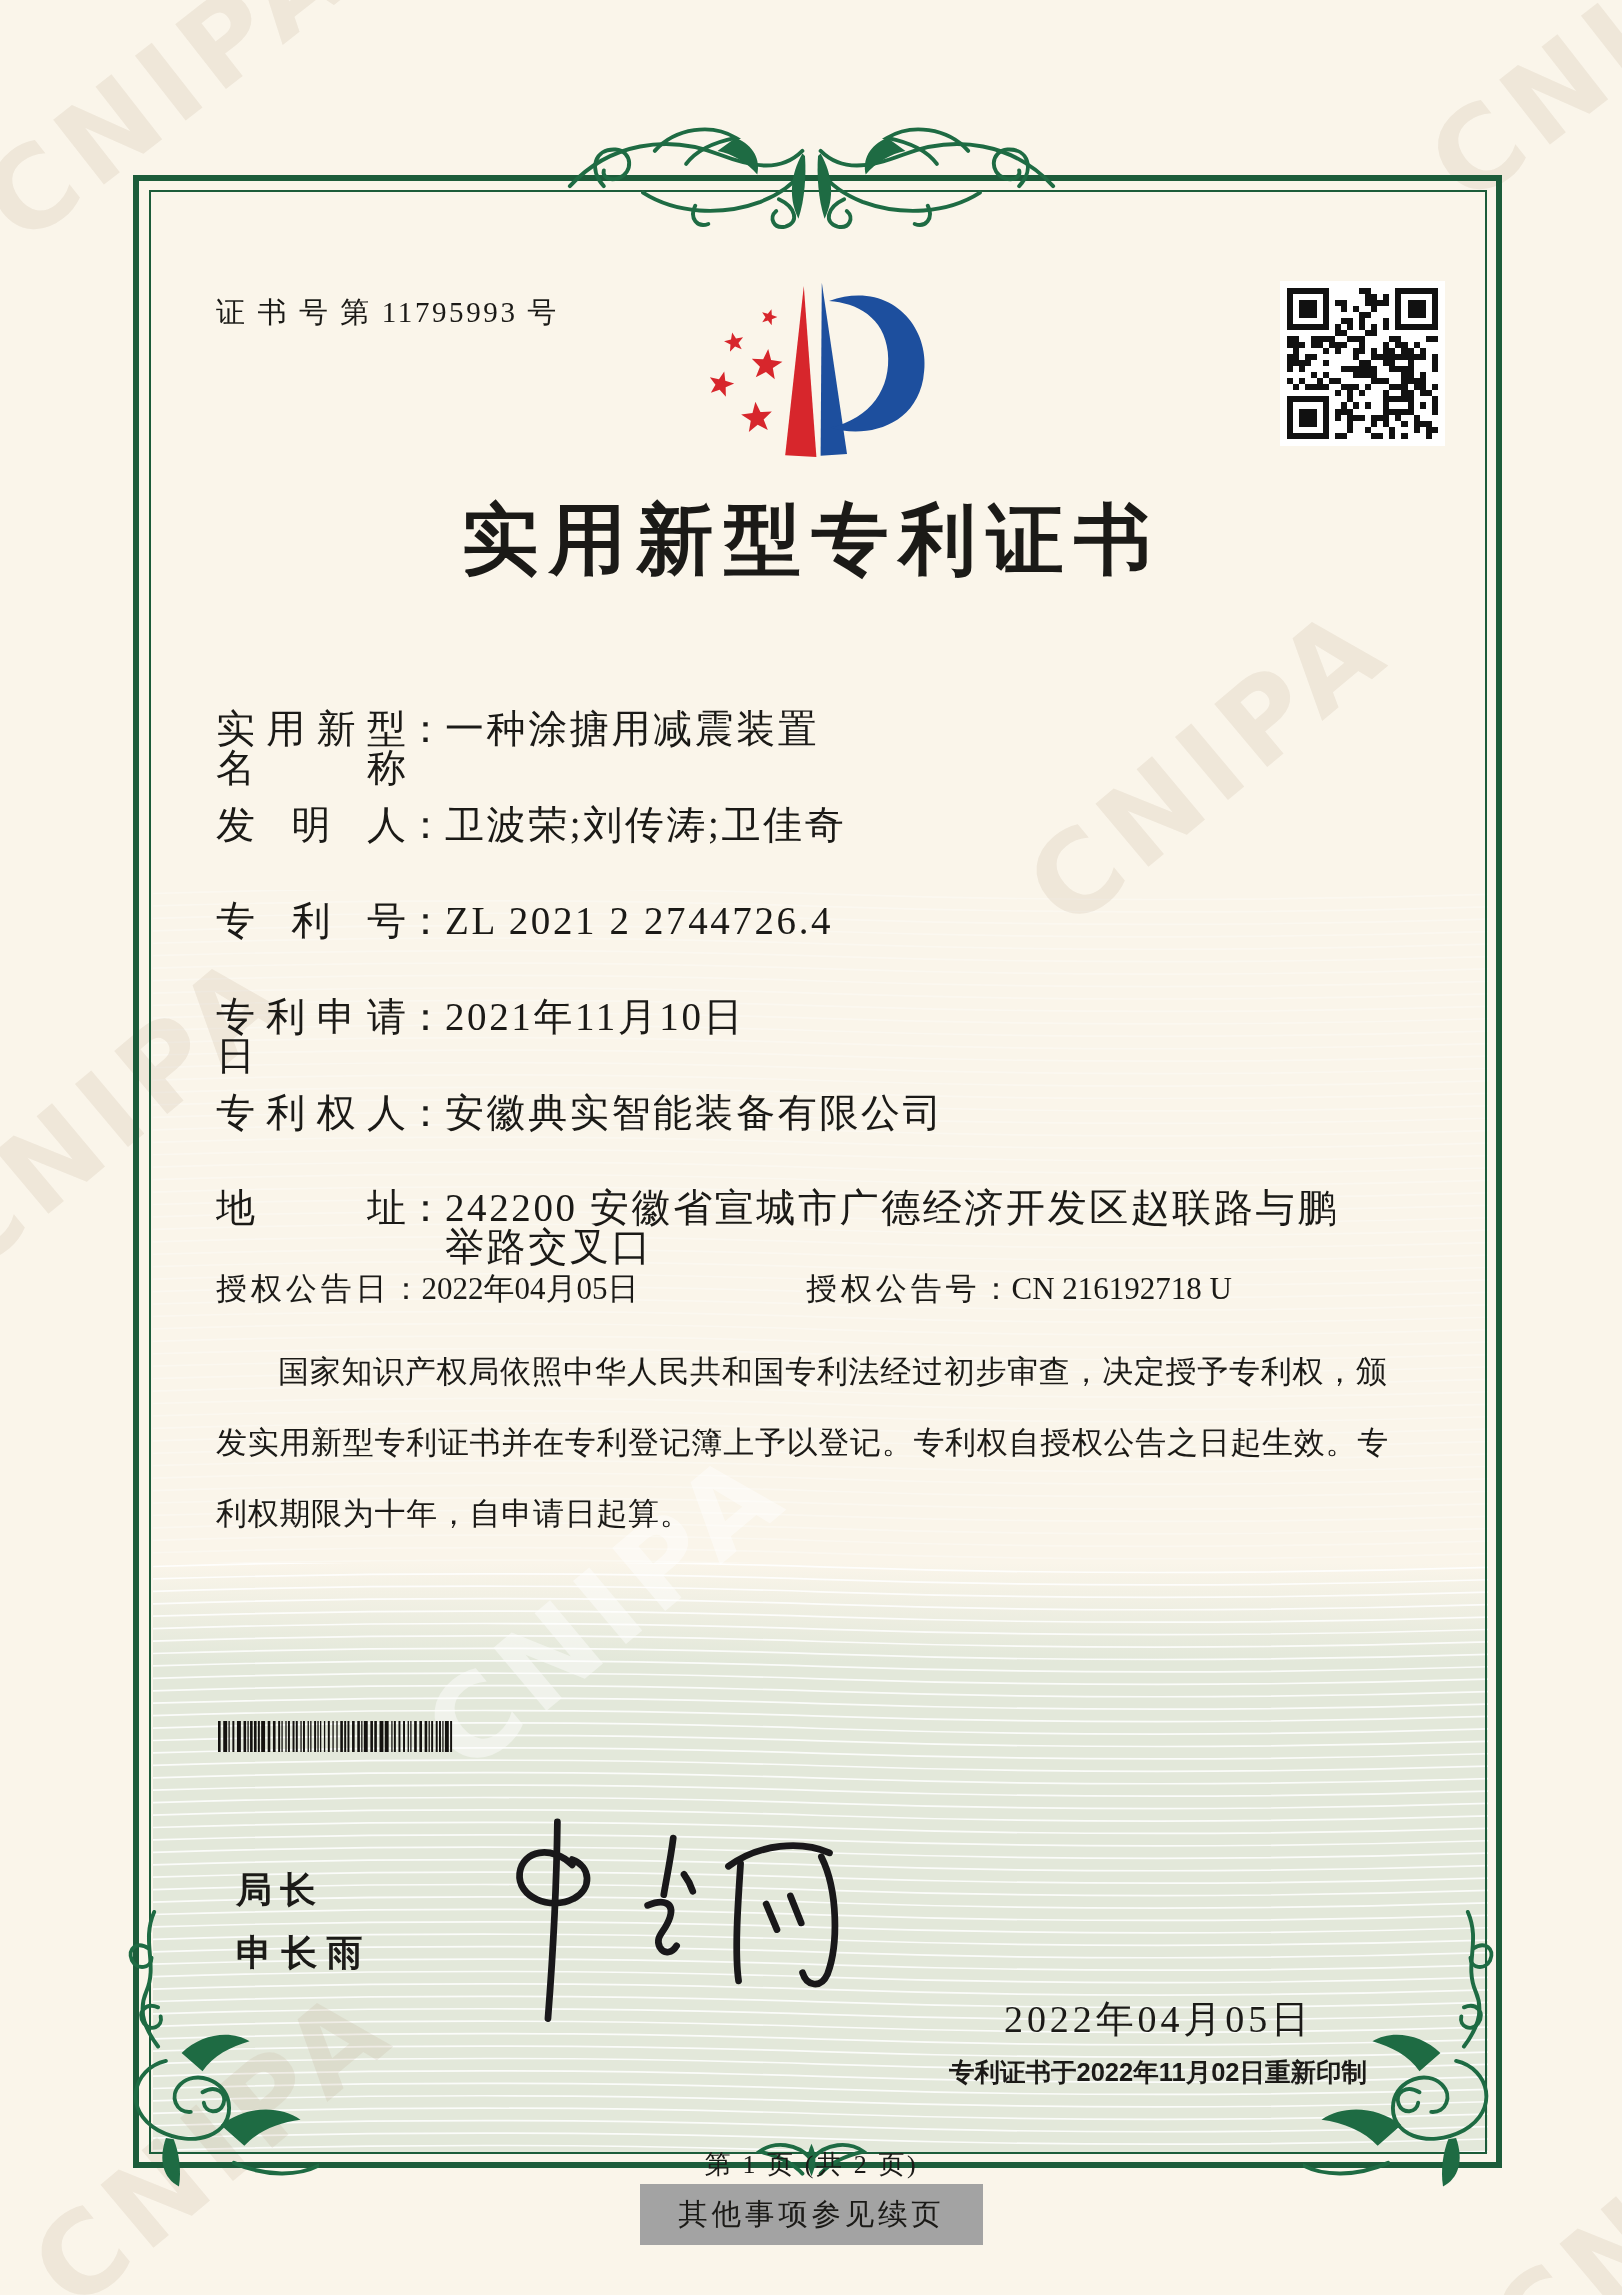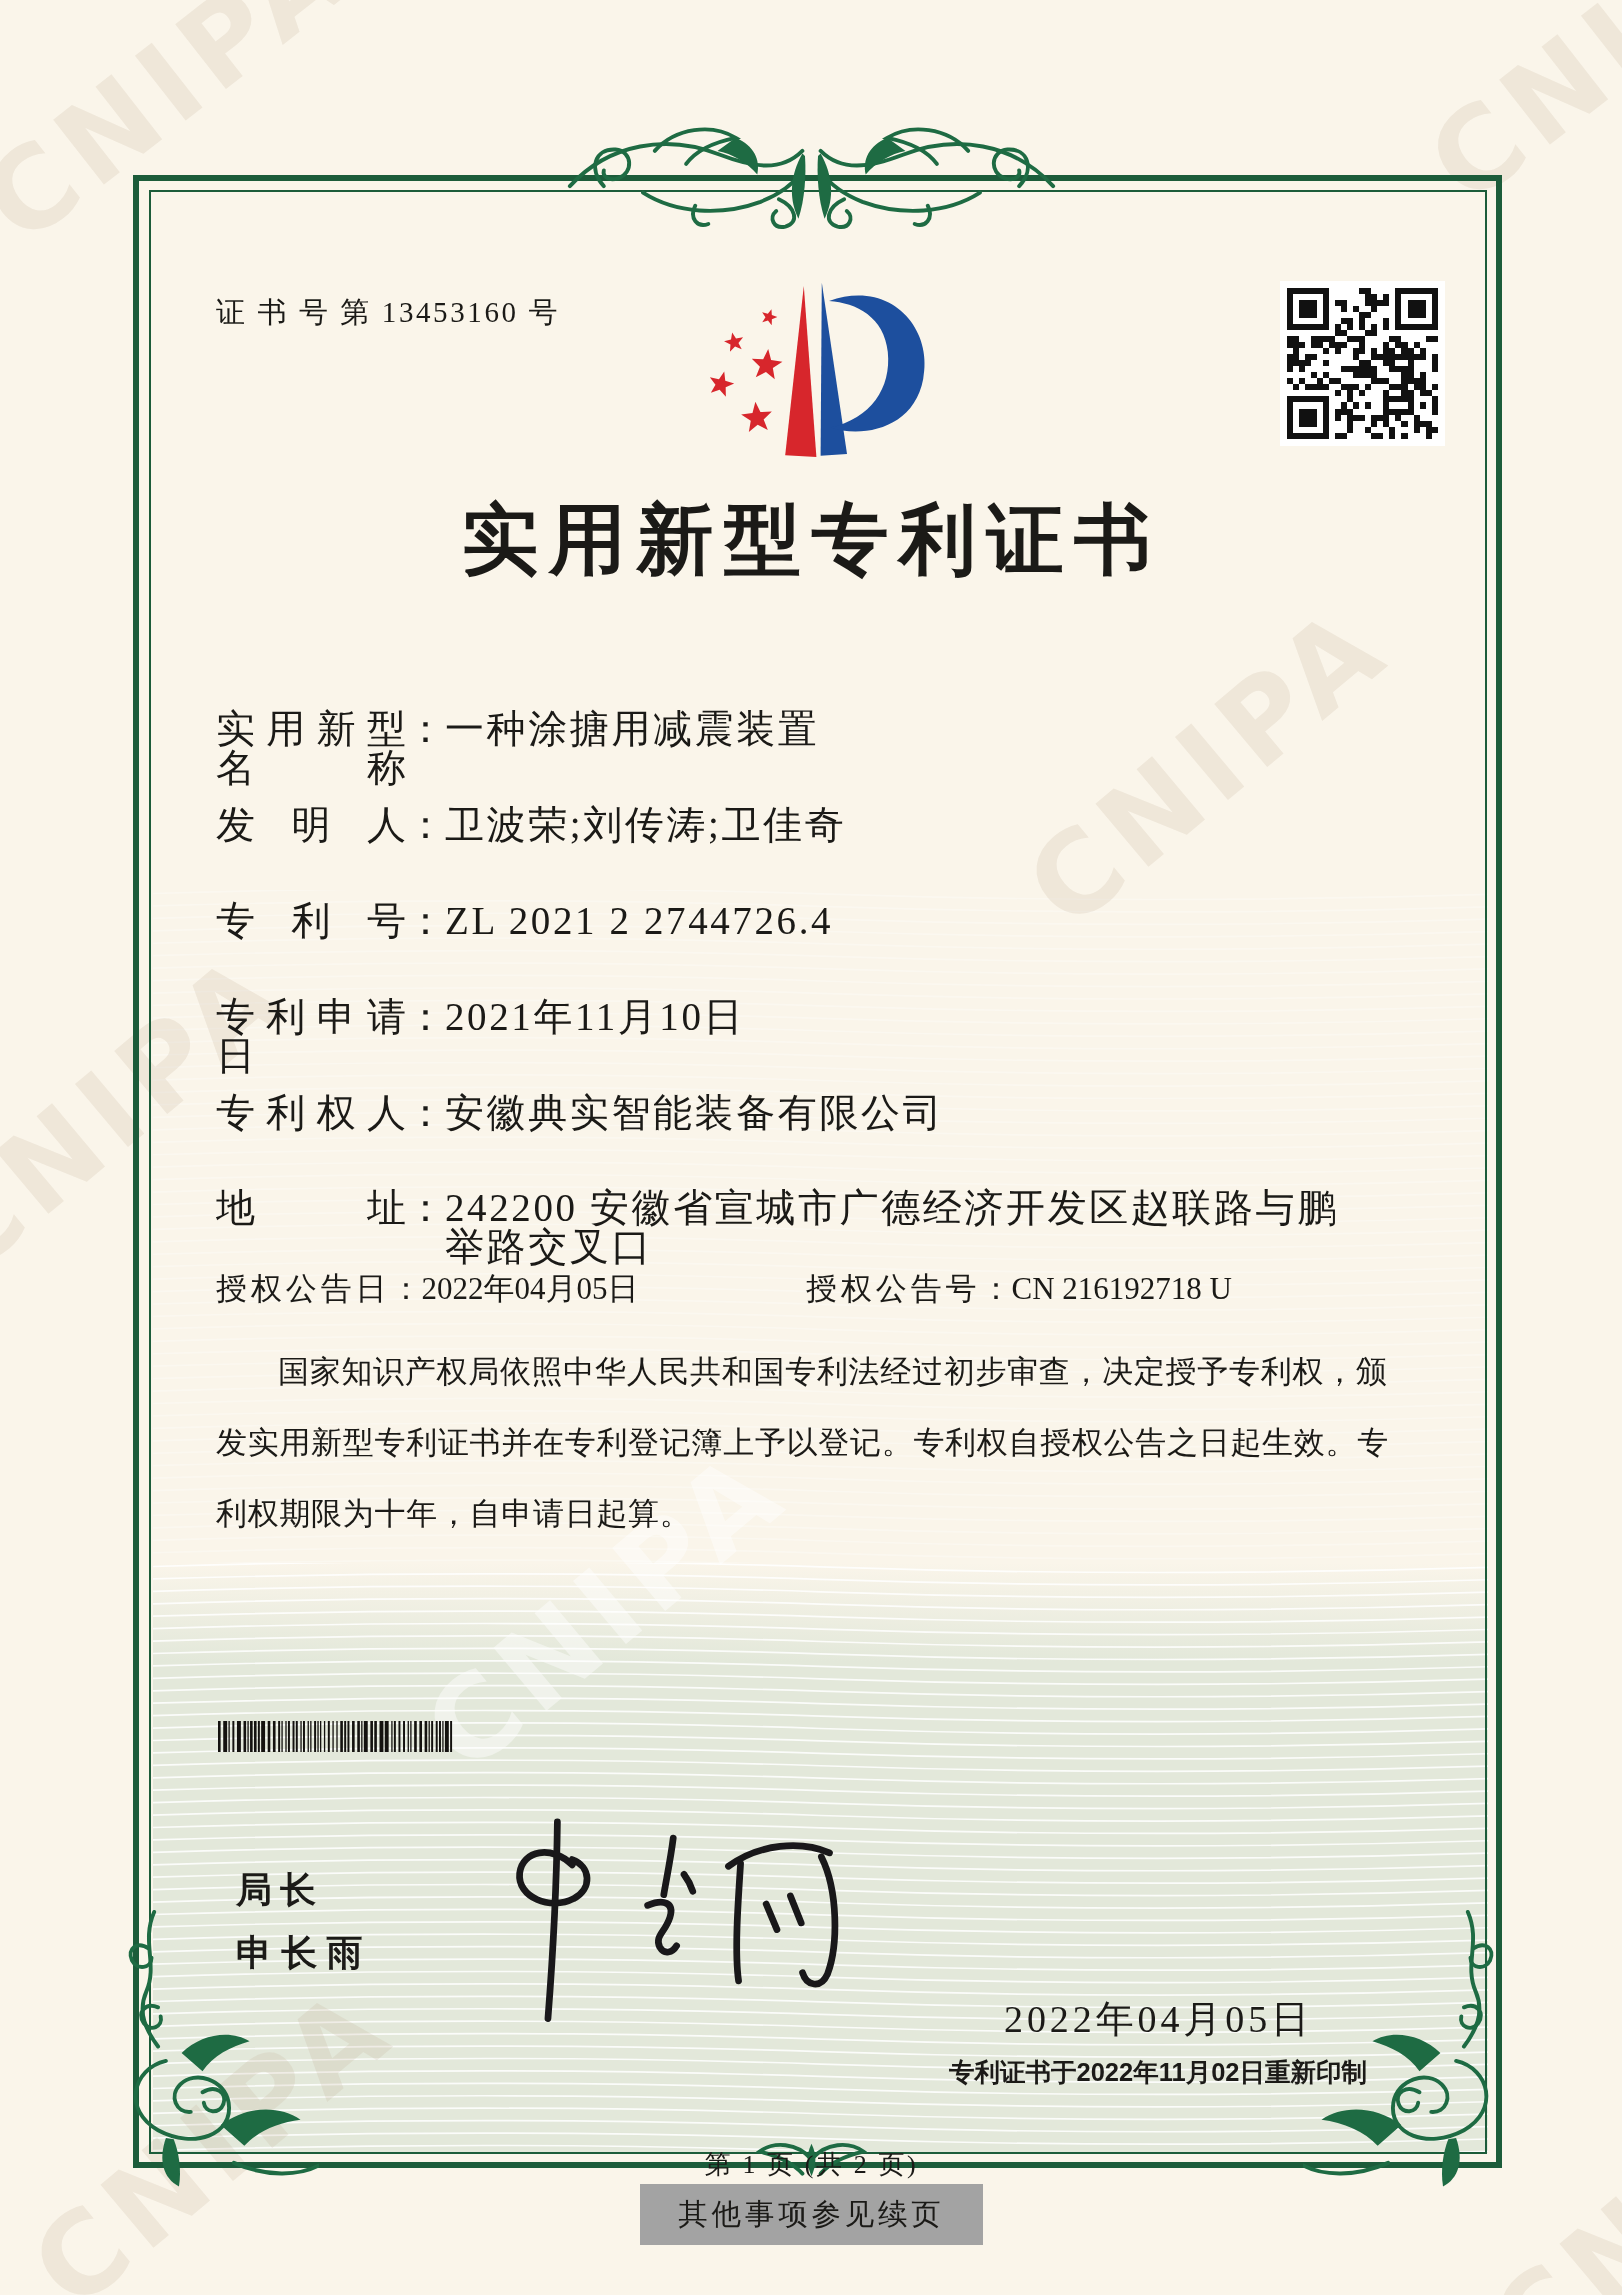--- a/index.html
+++ b/index.html
@@ -224,21 +224,21 @@
 </svg>
 <svg class="abs ornament" style="left:1303px;top:1908px;" width="216" height="281" viewBox="0 0 330 430">
   <use href="#blc" transform="translate(330,0) scale(-1,1)"></use>
 </svg>
 <svg class="abs ornament" style="left:733px;top:2136px;" width="157" height="48" viewBox="0 0 240 74">
   <path d="M120,36 C98,10 62,8 40,24 C66,30 90,40 106,58"></path>
   <path d="M120,36 C142,10 178,8 200,24 C174,30 150,40 134,58"></path>
   <path class="f" d="M120,12 C112,28 112,44 120,62 C128,44 128,28 120,12 Z"></path>
 </svg>
 
-<div class="abs cert-no">证 书 号 第 13453160 号</div>
+<div class="abs cert-no">证 书 号 第 11795993 号</div>
 
 <svg class="abs logo" viewBox="0 0 400 330">
   <path id="logo-stars" fill="#d7262c" d="M124.1,58.6L124.7,68.5L134.0,71.8L124.8,75.4L124.5,85.3L118.3,77.6L108.8,80.4L114.1,72.1L108.6,63.9L118.1,66.4ZM58.6,97.3L65.0,107.5L76.8,105.6L69.1,114.8L74.5,125.5L63.4,121.0L54.9,129.5L55.8,117.5L45.1,112.1L56.7,109.2ZM118.7,125.1L123.5,143.5L142.4,146.3L126.4,156.6L129.6,175.3L114.9,163.3L98.0,172.1L104.9,154.4L91.3,141.1L110.3,142.2ZM45.4,162.7L47.1,178.1L62.0,182.6L47.8,188.9L48.1,204.4L37.7,193.0L23.1,198.0L30.8,184.6L21.4,172.2L36.6,175.4ZM97.3,213.1L105.7,230.2L124.7,229.1L111.1,242.4L118.0,260.1L101.1,251.3L86.4,263.3L89.6,244.6L73.6,234.3L92.5,231.5Z"></path>
   <path fill="#d7262c" d="M178,20 L199,305 L147,302 Z"></path>
   <path fill="#1d4f9e" d="M208,14 L250,300 L206,303 Z"></path>
   <path fill="#1d4f9e" d="M220,45 C322,8 394,90 377,175 C362,257 277,274 222,256 C290,241 324,190 318,130 C312,72 266,48 220,45 Z"></path>
 </svg>
 
 <div class="abs qr-box">
     <svg id="qr" viewBox="0 0 25 25" shape-rendering="crispEdges">

